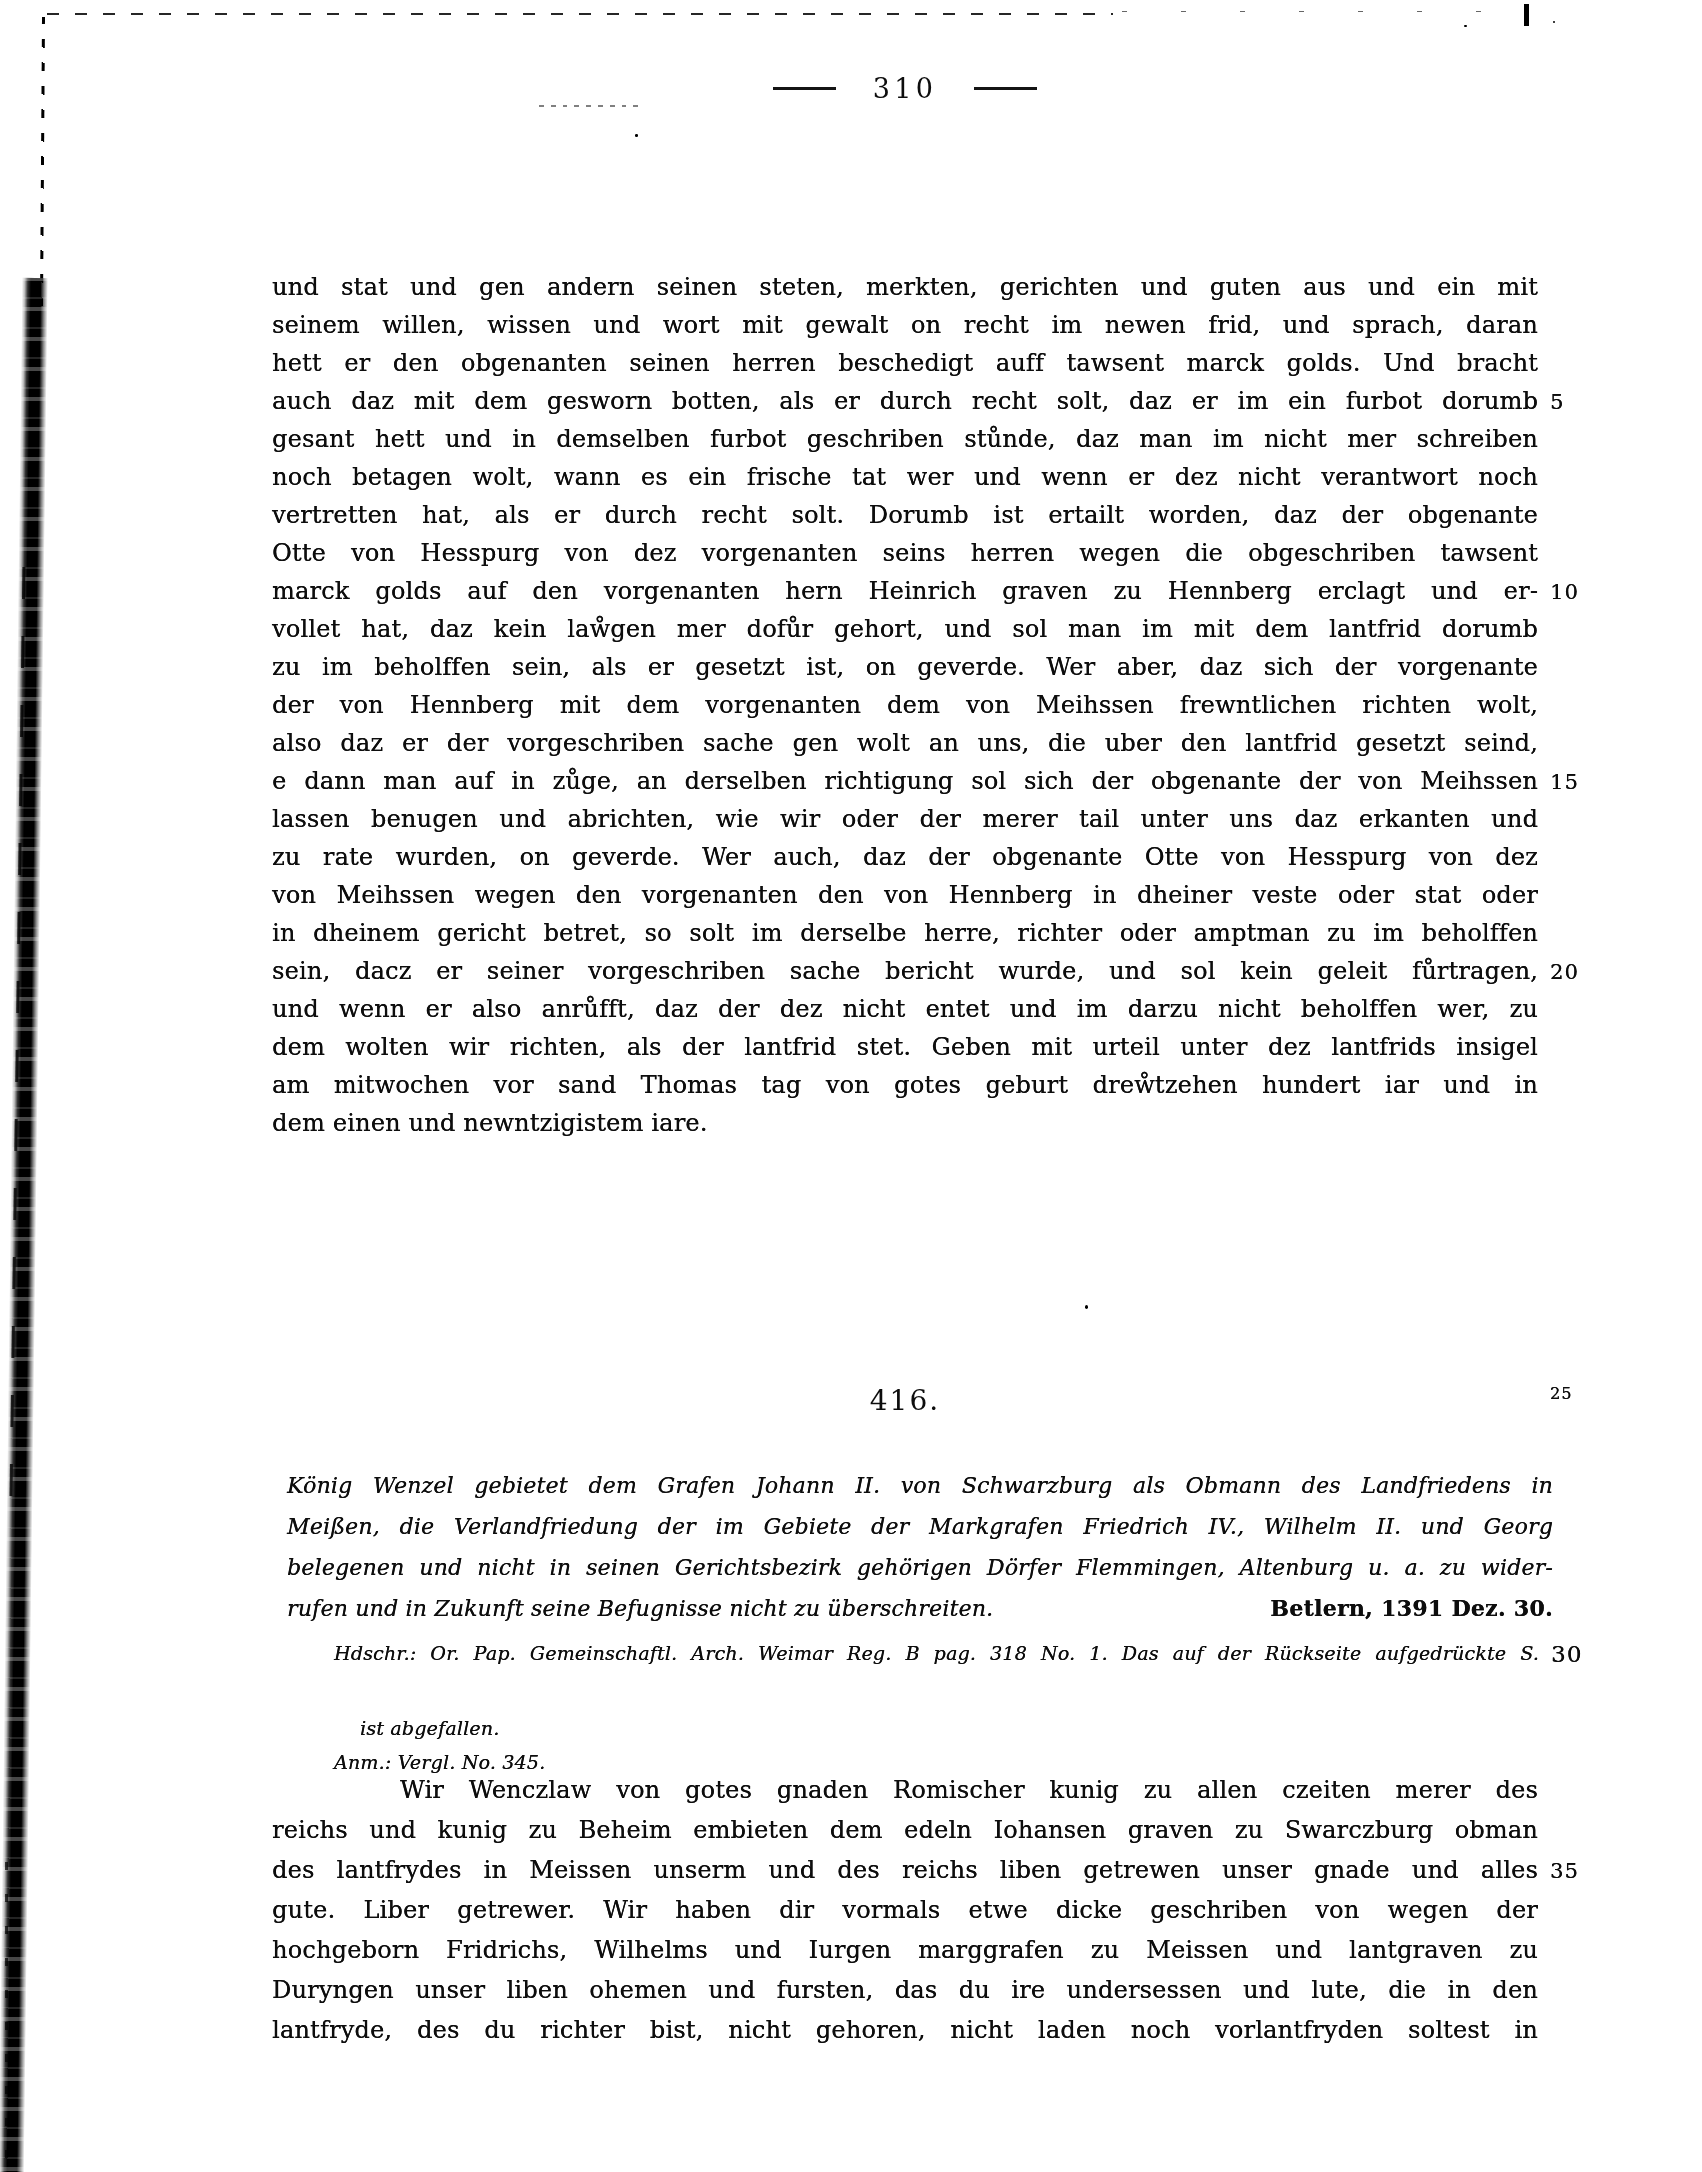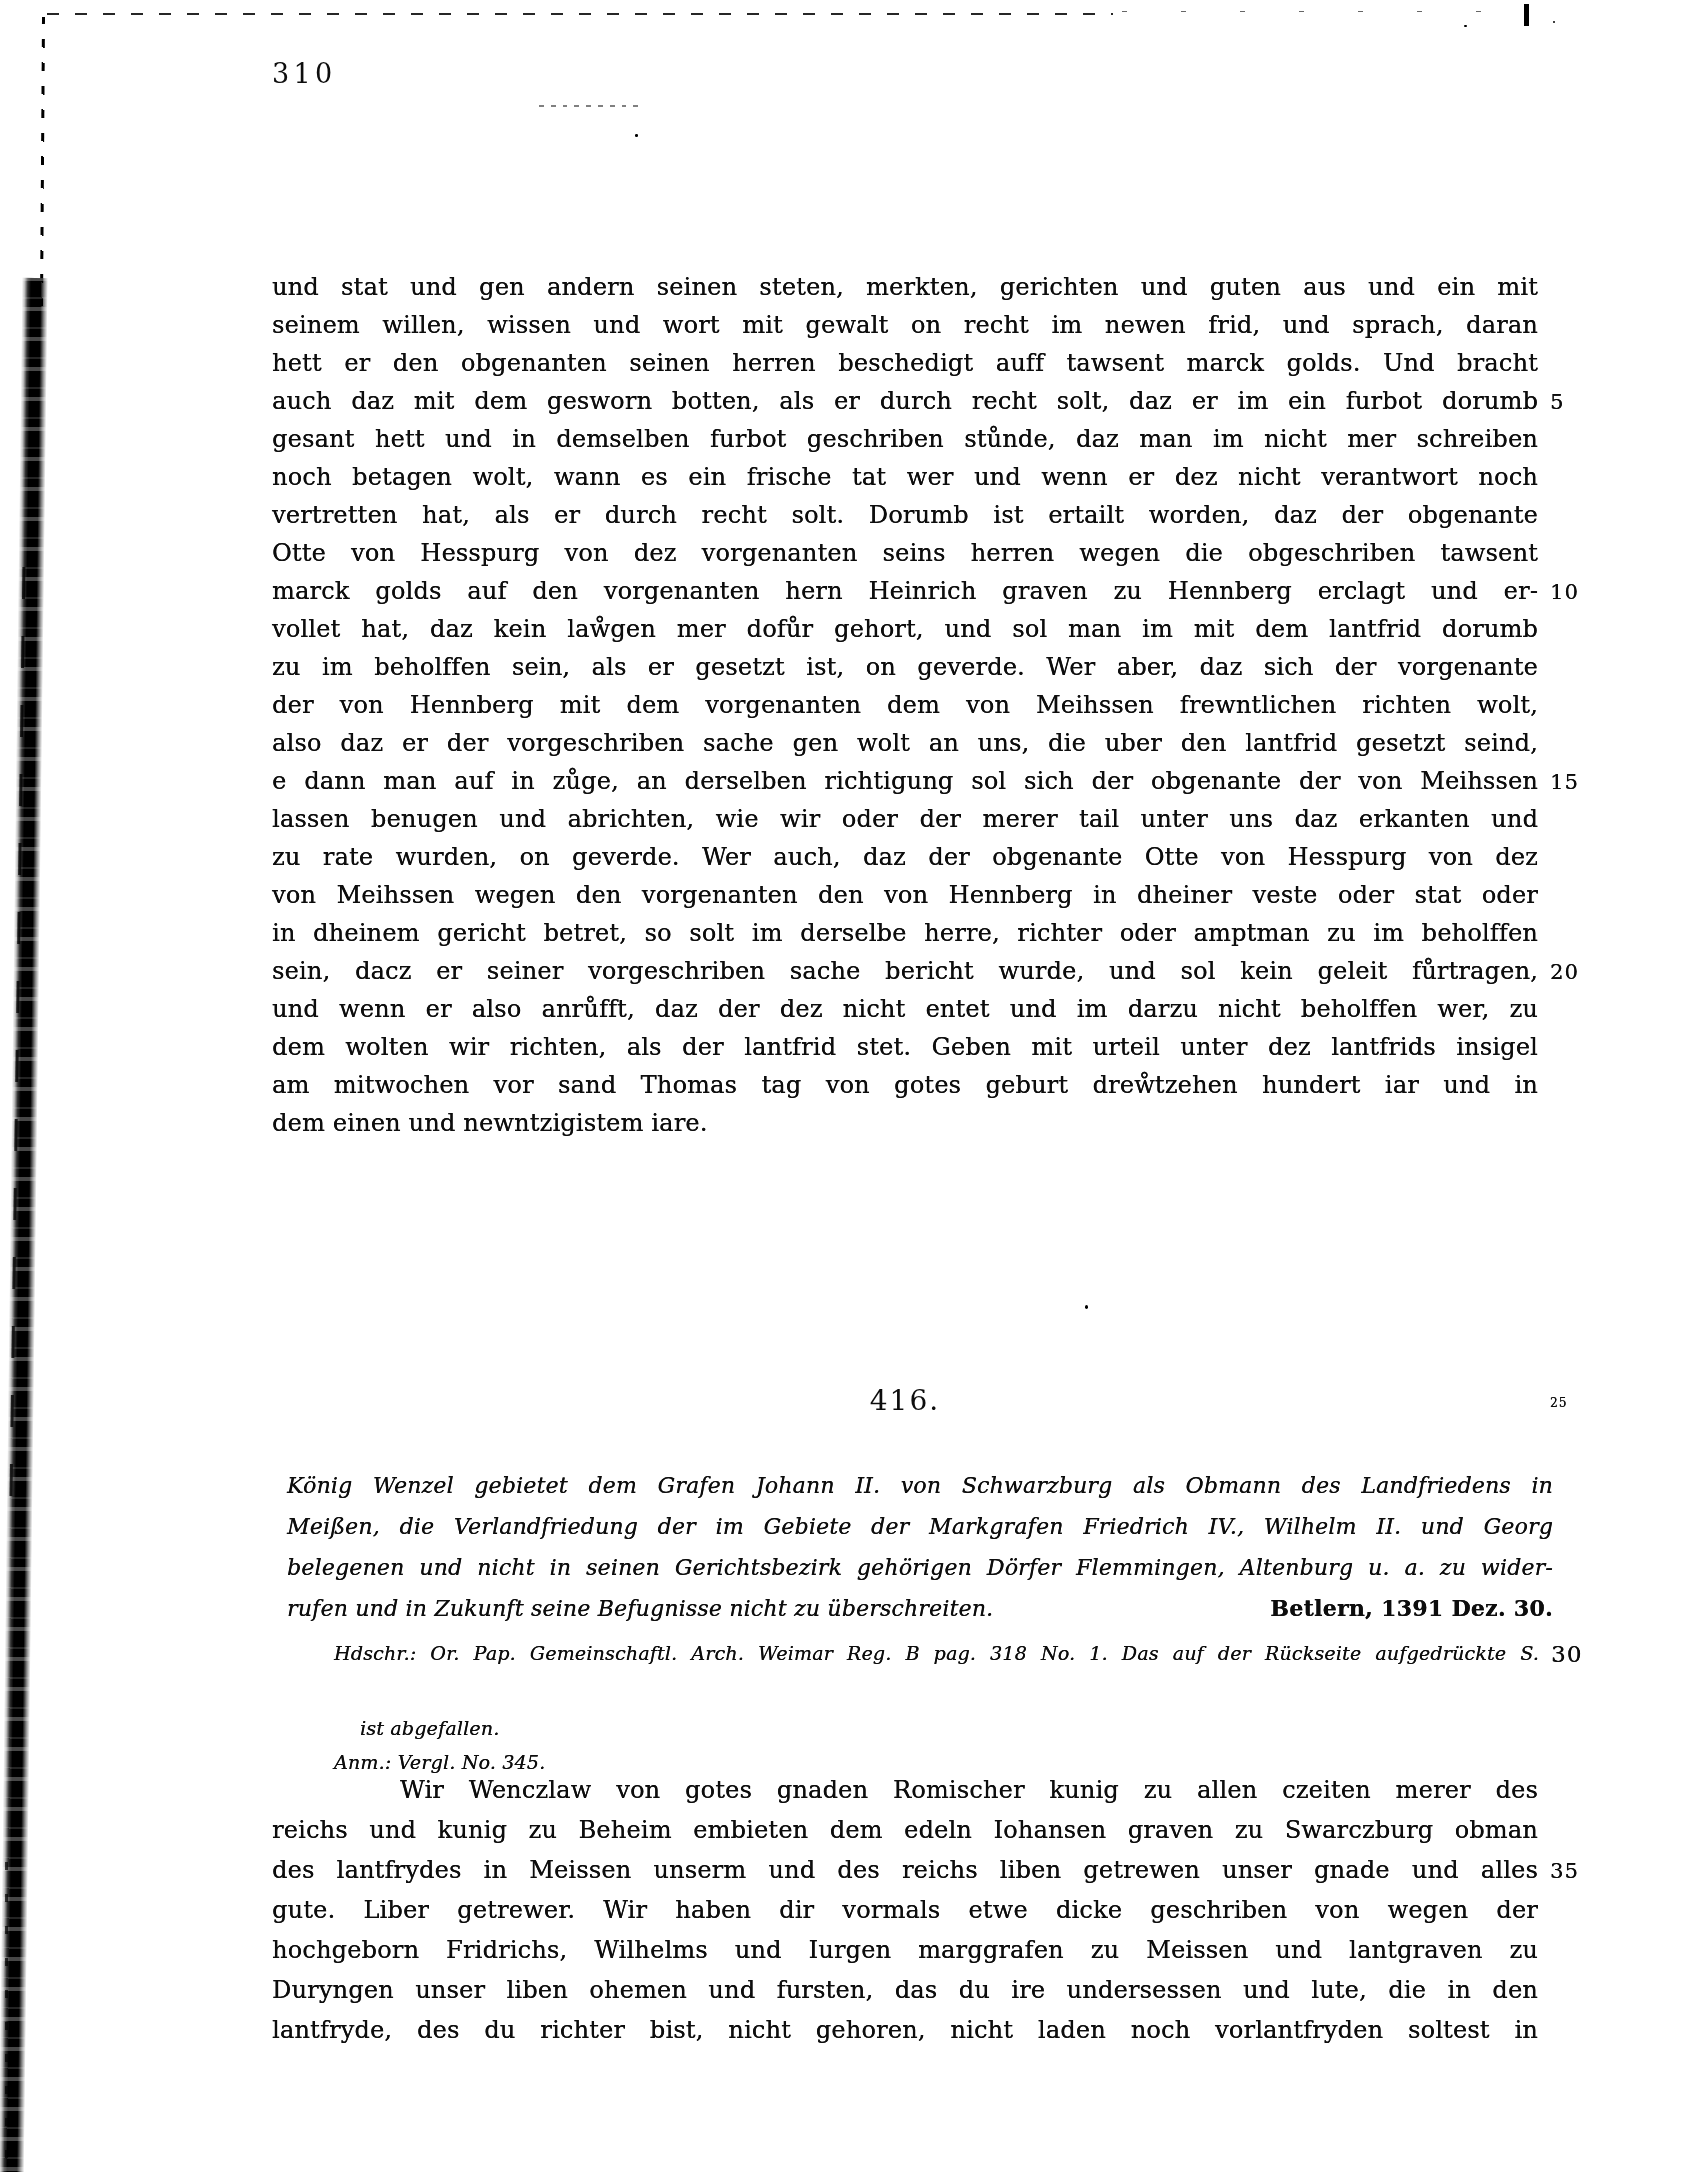--- a/index.html
+++ b/index.html
@@ -25,35 +25,35 @@
   .gutter-main::after{content:"";position:absolute;inset:0;
     background:repeating-linear-gradient(0deg,rgba(255,255,255,.28) 0 3.7px,transparent 3.7px 12.3px,rgba(255,255,255,.14) 12.3px 14px,transparent 14px 30px);}
   .gutter-side{position:absolute;left:16px;top:561px;width:2.7px;height:935px;
     background:repeating-linear-gradient(0deg,#000 0 32px,transparent 32px 69px);opacity:.8;transform:rotate(.8deg);}
   .gutter-bottom{position:absolute;left:5.3px;top:1859px;width:2.7px;height:299px;
     background:repeating-linear-gradient(0deg,#000 0 7.5px,transparent 7.5px 32px);opacity:.7;}
   .speck{position:absolute;background:#000;border-radius:50%;}
   .sub-rule{position:absolute;left:539px;top:105px;width:102px;height:1.6px;
     background:repeating-linear-gradient(90deg,#000 0 4.8px,transparent 4.8px 11.8px);opacity:.5;}
   
-  .pagenum-row{position:absolute;left:272px;top:57px;width:1266px;height:33px;
-    display:flex;justify-content:center;gap:37px;flex-direction:column;}
+  .pagenum-row{position:absolute;left:272px;top:72px;width:1266px;height:33px;
+    display:flex;align-items:center;justify-content:center;gap:37px;}
   .rule{width:63px;height:2.7px;background:#141414;}
   .pnum{font-size:27px;letter-spacing:4.3px;line-height:33px;}
   
   .textblock{position:absolute;left:272px;width:1266px;}
   .doc415{top:268px;font-size:24px;line-height:38px;}
   .line{position:relative;text-align:justify;text-align-last:justify;letter-spacing:0.2px;
     text-shadow:0.2px 0 0 currentColor;}
   .line.no-just{text-align-last:left;}
   .lnum{position:absolute;left:1278px;top:1.1px;font-size:21px;letter-spacing:1.1px;
     text-align:left;white-space:nowrap;text-shadow:0.2px 0 0 currentColor;}
   
   .h416row{top:1384px;text-align:center;position:absolute;font-size:28px;letter-spacing:2.1px;}
-  .h416row .lnum{top:12px;font-size:12px;}
+  .h416row .lnum{top:0;font-size:16px;}
   
   .regest{top:1465px;font-size:22px;line-height:41px;font-style:italic;margin-left:15px;}
   .regest-last{display:flex;justify-content:space-between;align-items:baseline;
     text-align:right;text-align-last:left;}
   .dateplace{font-style:normal;font-weight:700;white-space:nowrap;letter-spacing:0.3px;}
   
   .apparatus{position:absolute;left:334px;top:1636px;width:1205px;
     font-size:19px;line-height:34px;font-style:italic;}
   .apparatus .lnum{left:1217px;font-size:23px;font-style:normal;}
   .aline{position:relative;text-align:justify;text-align-last:justify;letter-spacing:0.2px;

